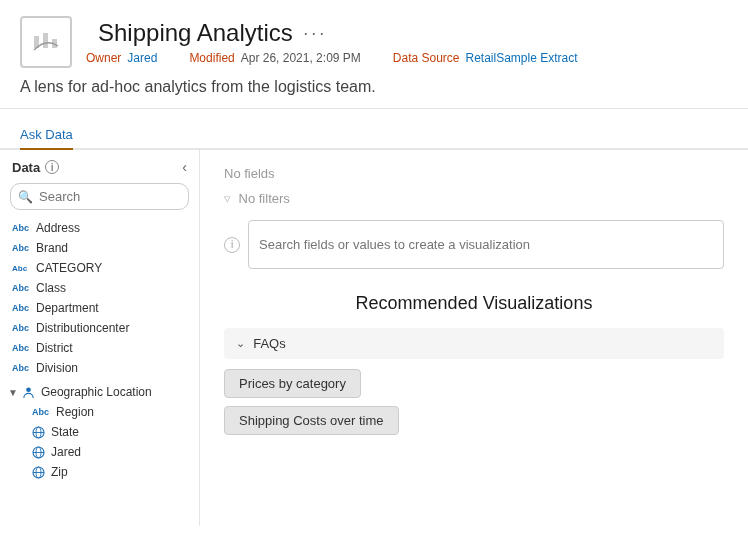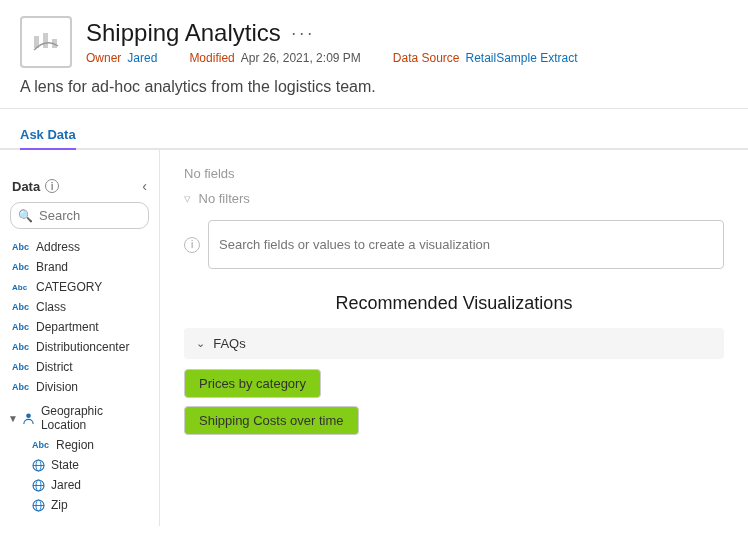--- a/index.html
+++ b/index.html
@@ -3,36 +3,36 @@
   <meta charset="utf-8">
   <style>
     * { box-sizing: border-box; margin: 0; padding: 0; }
     body { font-family: -apple-system, BlinkMacSystemFont, 'Segoe UI', Arial, sans-serif; font-size: 13px; color: #333; background: #fff; width: 748px; height: 536px; overflow: hidden; }
 
     .header { padding: 16px 20px 12px 20px; border-bottom: 1px solid #e5e5e5; }
     .header-top { display: flex; align-items: center; margin-bottom: 6px; }
     .workbook-icon { width: 52px; height: 52px; border: 2px solid #ccc; border-radius: 4px; display: flex; align-items: center; justify-content: center; margin-right: 14px; flex-shrink: 0; }
     .workbook-icon svg { width: 28px; height: 28px; }
     .title-area { flex: 1; }
-    .workbook-title { font-size: 24px; font-weight: 400; color: #1a1a1a; display: flex; align-items: center; gap: 10px; }
+    .workbook-title { font-size: 24px; font-weight: 400; color: #1a1a1a; display: flex; align-items: center; gap: 10px; margin-left: 12px; }
     .more-btn { font-size: 18px; color: #666; cursor: pointer; letter-spacing: 2px; }
     .meta-row { display: flex; align-items: center; gap: 6px; font-size: 12px; color: #555; margin-top: 4px; flex-wrap: wrap; }
     .meta-row .label { color: #c2410c; }
     .meta-row .link { color: #0d6fb8; cursor: pointer; text-decoration: none; }
     .meta-row .sep { margin: 0 10px; }
     .description { font-size: 16px; color: #444; margin-top: 10px; }
 
     .tabs-bar { display: flex; border-bottom: 2px solid #e5e5e5; padding: 0 20px; margin-top: 10px; }
     .tab { padding: 8px 0 6px 0; margin-right: 24px; font-size: 13px; cursor: pointer; border-bottom: 2px solid transparent; margin-bottom: -2px; }
-    .tab.active { border-bottom: 2px solid #8b5cf6; color: #1a6db5; font-weight: 700; }
+    .tab.active { border-bottom: 2px solid #a16207; color: #1a6db5; font-weight: 400; }
 
     .main { display: flex; height: calc(536px - 160px); }
 
     
-    .sidebar { width: 160px; border-right: 1px solid #e5e5e5; padding: 24px 0; overflow-y: auto; flex-shrink: 0; }
+    .sidebar { width: 200px; border-right: 1px solid #e5e5e5; padding: 5px 0; overflow-y: auto; flex-shrink: 0; }
     .sidebar-header { display: flex; align-items: center; justify-content: space-between; padding: 4px 12px 8px 12px; }
     .sidebar-header-title { font-weight: 600; font-size: 13px; display: flex; align-items: center; gap: 5px; }
     .info-icon { width: 14px; height: 14px; border: 1px solid #888; border-radius: 50%; display: inline-flex; align-items: center; justify-content: center; font-size: 10px; color: #888; cursor: pointer; }
     .collapse-btn { cursor: pointer; color: #666; font-size: 14px; }
 
     .search-box { margin: 0 10px 8px 10px; position: relative; }
     .search-box input { width: 100%; padding: 5px 8px 5px 28px; border: 1px solid #ccc; border-radius: 10px; font-size: 13px; outline: none; }
     .search-icon-inner { position: absolute; left: 8px; top: 50%; transform: translateY(-50%); color: #999; font-size: 12px; }
 
     .field-item { display: flex; align-items: center; padding: 3px 12px; cursor: pointer; }
@@ -53,21 +53,21 @@
     .filter-icon { font-size: 13px; color: #bbb; }
     .search-viz-row { display: flex; align-items: center; gap: 8px; margin-bottom: 24px; }
     .info-circle { width: 16px; height: 16px; border: 1px solid #bbb; border-radius: 50%; display: flex; align-items: center; justify-content: center; font-size: 10px; color: #999; flex-shrink: 0; }
     .viz-search-input { flex: 1; border: 1px solid #ccc; border-radius: 4px; padding: 16px 10px; font-size: 13px; color: #aaa; outline: none; }
 
     .rec-section { }
     .rec-title { font-size: 18px; font-weight: 400; color: #1a1a1a; margin-bottom: 14px; text-align: center; }
     .faqs-bar { display: flex; align-items: center; gap: 8px; background: #f5f5f5; padding: 8px 12px; border-radius: 4px; margin-bottom: 10px; cursor: pointer; }
     .faqs-chevron { font-size: 11px; color: #555; }
     .faqs-label { font-size: 13px; color: #333; font-weight: 500; }
-    .viz-button { display: inline-block; padding: 6px 14px; border: 1px solid #ccc; border-radius: 4px; font-size: 13px; color: #333; cursor: pointer; background: #84cc16; margin-bottom: 8px; margin-right: 8px; }
+    .viz-button { display: inline-block; padding: 6px 14px; border: 1px solid #ccc; border-radius: 4px; font-size: 13px; color: #333; cursor: pointer; background: #e5e5e5; margin-bottom: 8px; margin-right: 8px; }
   </style>
 </head>
 <body>
 
 <div class="header">
   <div class="header-top">
     <div class="workbook-icon">
       <svg viewBox="0 0 28 28" fill="none" xmlns="http://www.w3.org/2000/svg">
         <rect x="2" y="8" width="5" height="12" fill="#ccc"></rect>
         <rect x="11" y="5" width="5" height="15" fill="#ccc"></rect>

